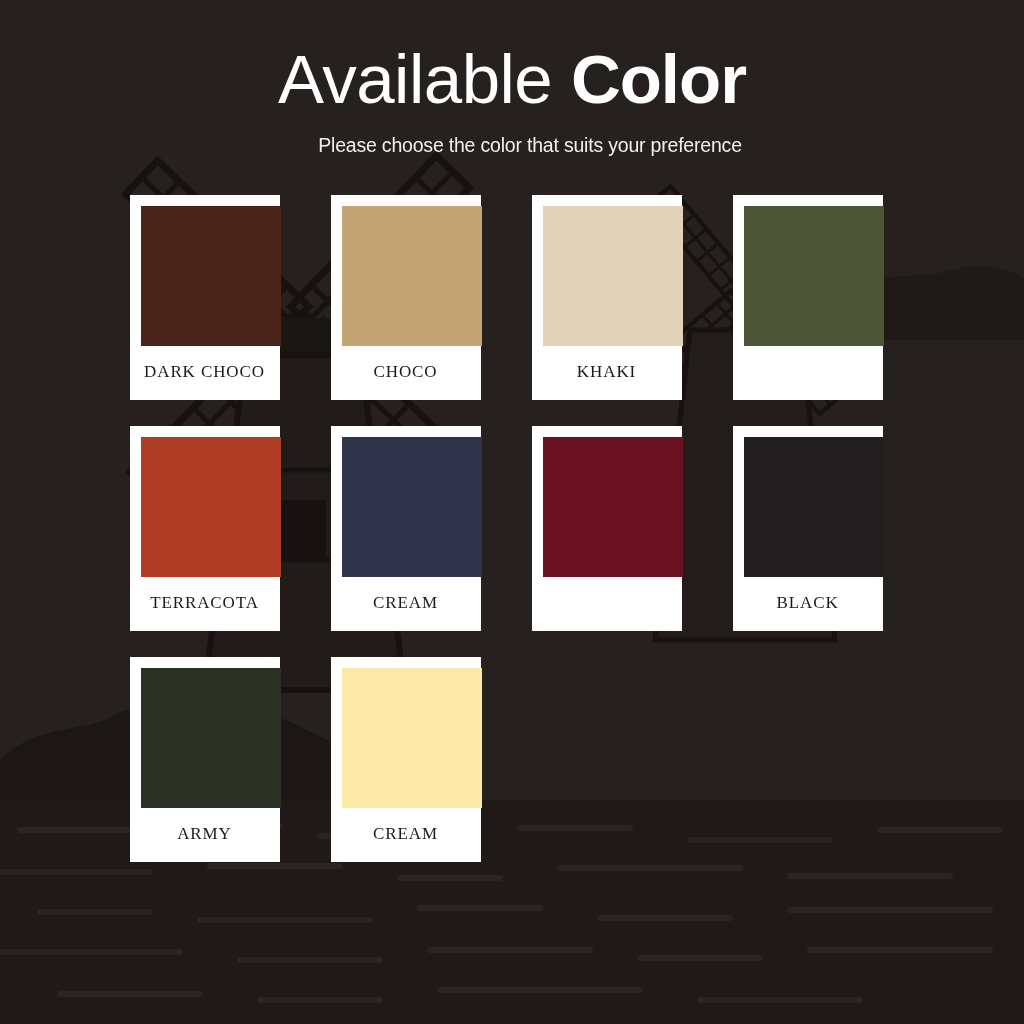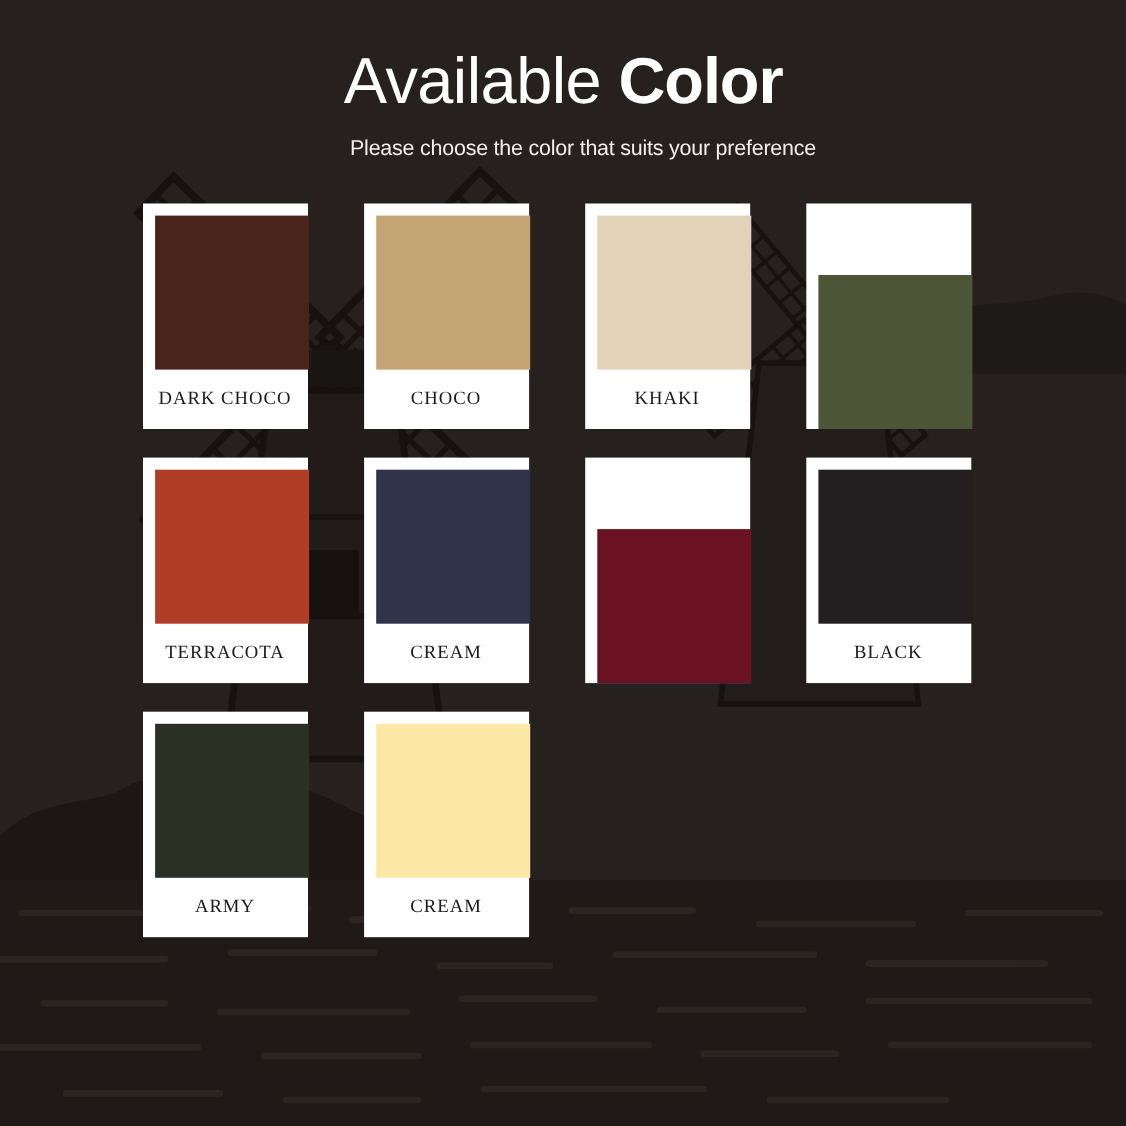--- a/index.html
+++ b/index.html
@@ -37,21 +37,21 @@
     align-items: center;
   }
 
   #header {
     width: 100%;
     text-align: center;
     padding-top: 46px;
   }
 
   #page-title {
-    font-size: 59px;
+    font-size: 69px;
     line-height: 0.98;
     color: #ffffff;
     font-weight: 300;
     letter-spacing: -0.5px;
     white-space: nowrap;
   }
   #page-title .bold {
     font-weight: 700;
     letter-spacing: -1px;
   }
@@ -77,21 +77,20 @@
   }
 
   .swatch-card {
     width: 150px;
     height: 205px;
     background: #ffffff;
     padding: 11px 11px 0 11px;
     display: flex;
     flex-direction: column;
     cursor: pointer;
-    justify-content: flex-end;
   }
 
   .swatch-chip {
     width: 140px;
     height: 140px;
     flex: none;
   }
 
   .swatch-label {
     flex: 1;

